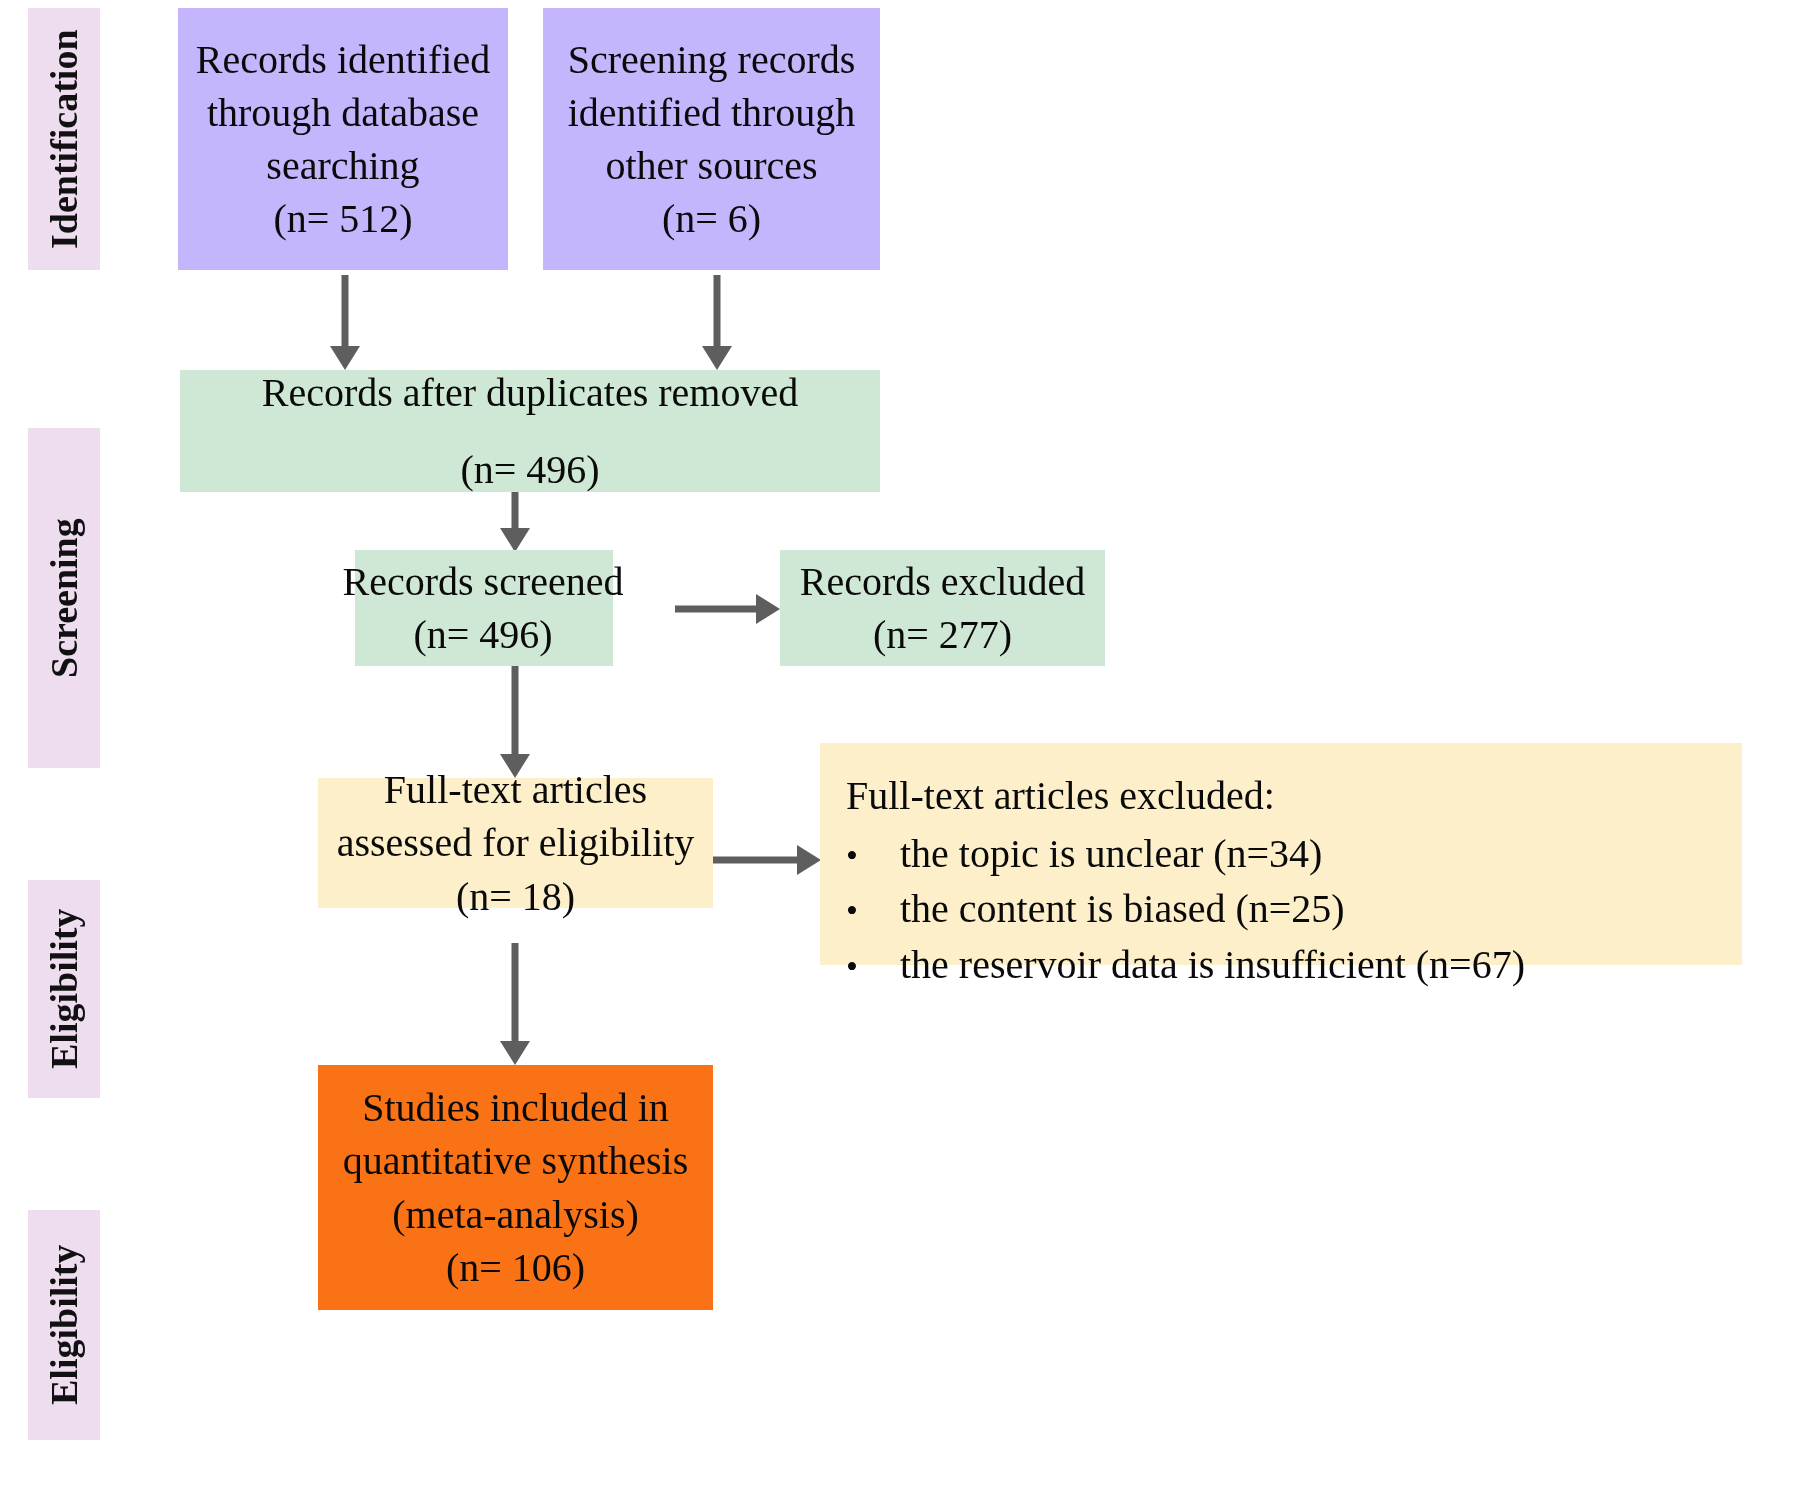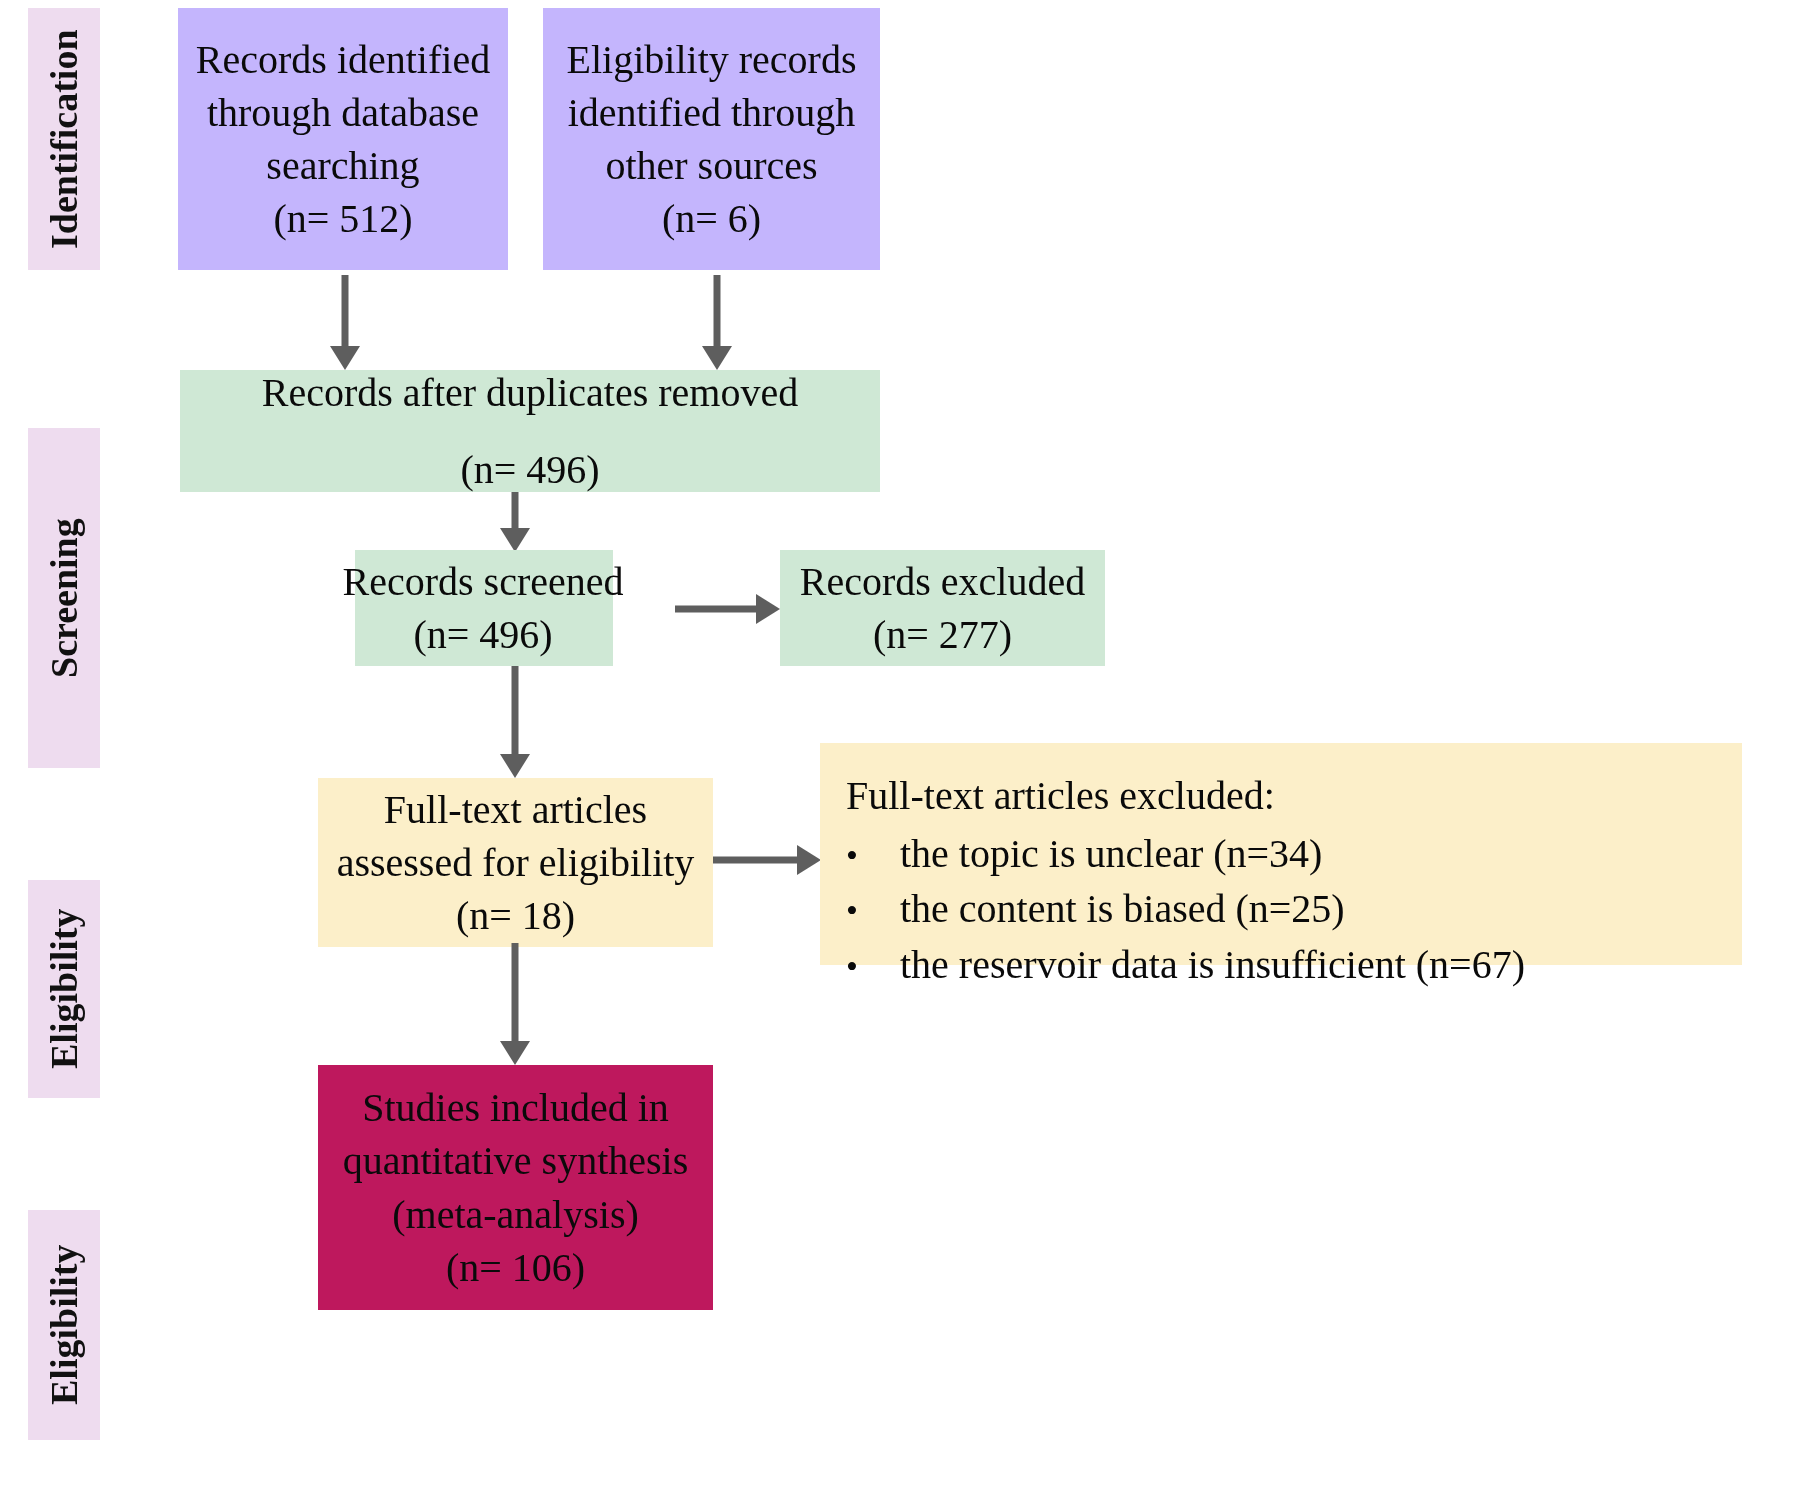--- a/index.html
+++ b/index.html
@@ -49,21 +49,21 @@
     line-height: 1.33;
     color: #0a0a0a;
     padding: 6px 10px;
     font-family: "Liberation Serif", "DejaVu Serif", serif;
   }
   .box .line { display: block; white-space: nowrap; }
 
   .box-blue   { background: #c4b5fd; }
   .box-green  { background: #cfe8d5; }
   .box-yellow { background: #fcefc9; }
-  .box-peach  { background: #be185d; }
+  .box-peach  { background: #f97316; }
 
   
   .box-list {
     align-items: flex-start;
     text-align: left;
     justify-content: flex-start;
     padding: 26px 18px 20px 26px;
   }
   .box-list .heading {
     display: block;
@@ -141,21 +141,21 @@
   <div class="phase-label" style="left:28px; top:1210px; width:72px; height:230px;">Eligibility</div>
 
   <div class="box box-blue" style="left:178px; top:8px; width:330px; height:262px;">
     <span class="line">Records identified</span>
     <span class="line">through database</span>
     <span class="line">searching</span>
     <span class="line">(n= 512)</span>
   </div>
 
   <div class="box box-blue" style="left:543px; top:8px; width:337px; height:262px;">
-    <span class="line">Eligibility records</span>
+    <span class="line">Screening records</span>
     <span class="line">identified through</span>
     <span class="line">other sources</span>
     <span class="line">(n= 6)</span>
   </div>
 
   <div class="arrow-v" style="left:328px; top:275px; width:34px; height:95px;">
     <div class="shaft" style="height:72px;"></div>
     <div class="head"></div>
   </div>
 
@@ -187,21 +187,21 @@
   <div class="box box-green" style="left:780px; top:550px; width:325px; height:116px;">
     <span class="line">Records excluded</span>
     <span class="line">(n= 277)</span>
   </div>
 
   <div class="arrow-v" style="left:498px; top:666px; width:34px; height:112px;">
     <div class="shaft" style="height:90px;"></div>
     <div class="head"></div>
   </div>
 
-  <div class="box box-yellow" style="left:318px; top:778px; width:395px; height:169px;">
+  <div class="box box-yellow" style="left:318px; top:778px; width:395px; height:130px;">
     <span class="line">Full-text articles</span>
     <span class="line">assessed for eligibility</span>
     <span class="line">(n= 18)</span>
   </div>
 
   <div class="arrow-h" style="left:713px; top:843px; width:108px; height:34px;">
     <div class="shaft" style="width:88px;"></div>
     <div class="head"></div>
   </div>
 

